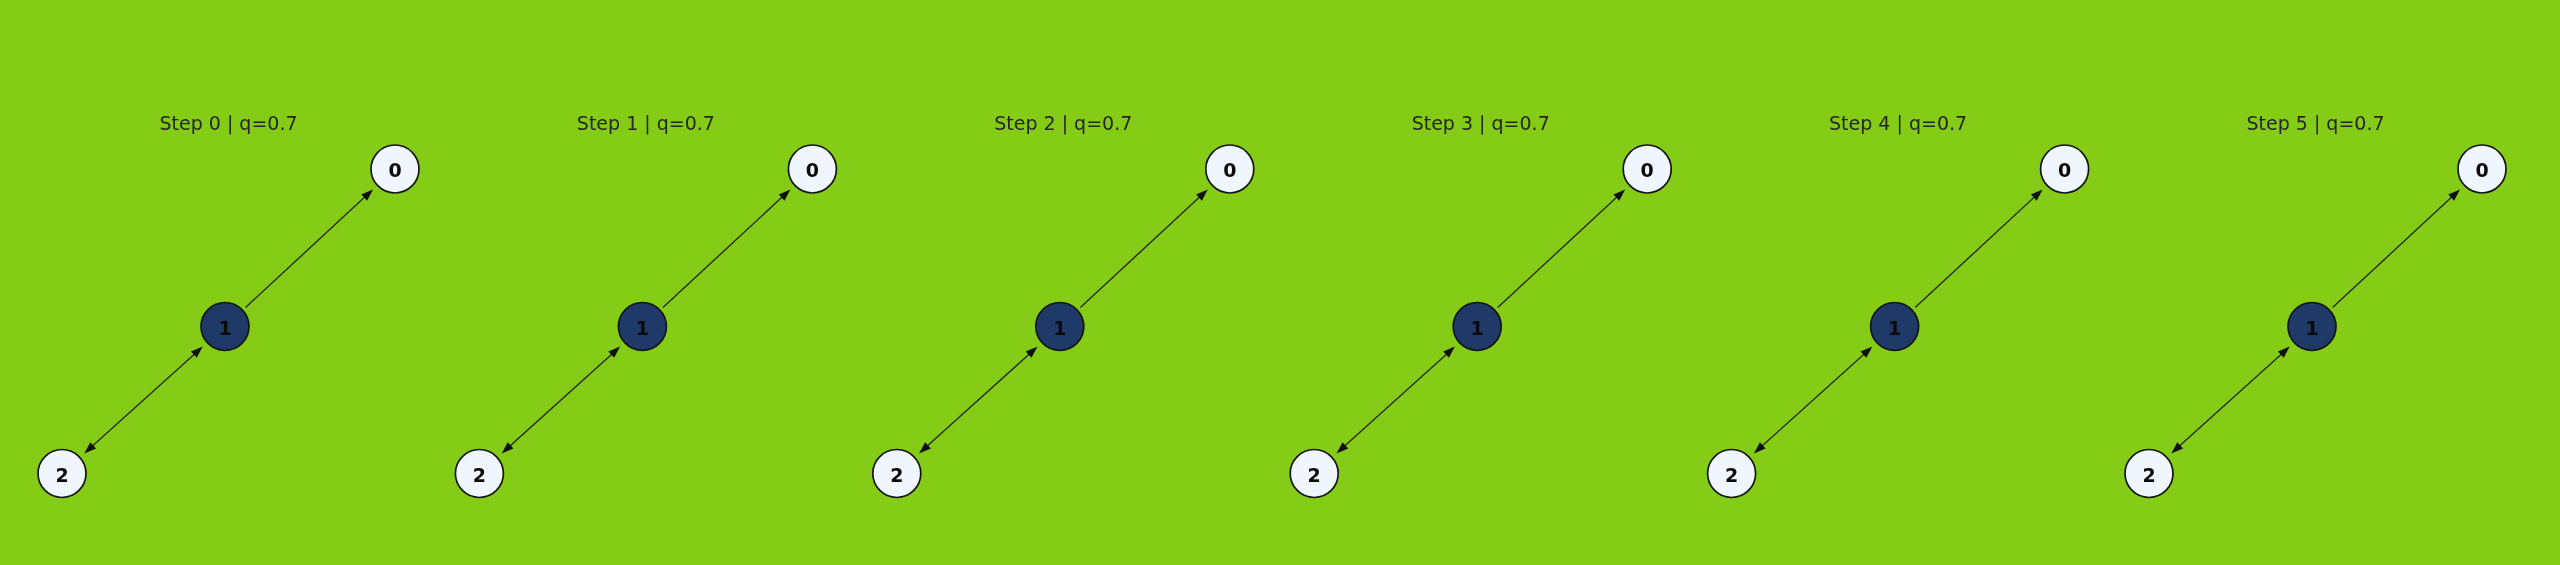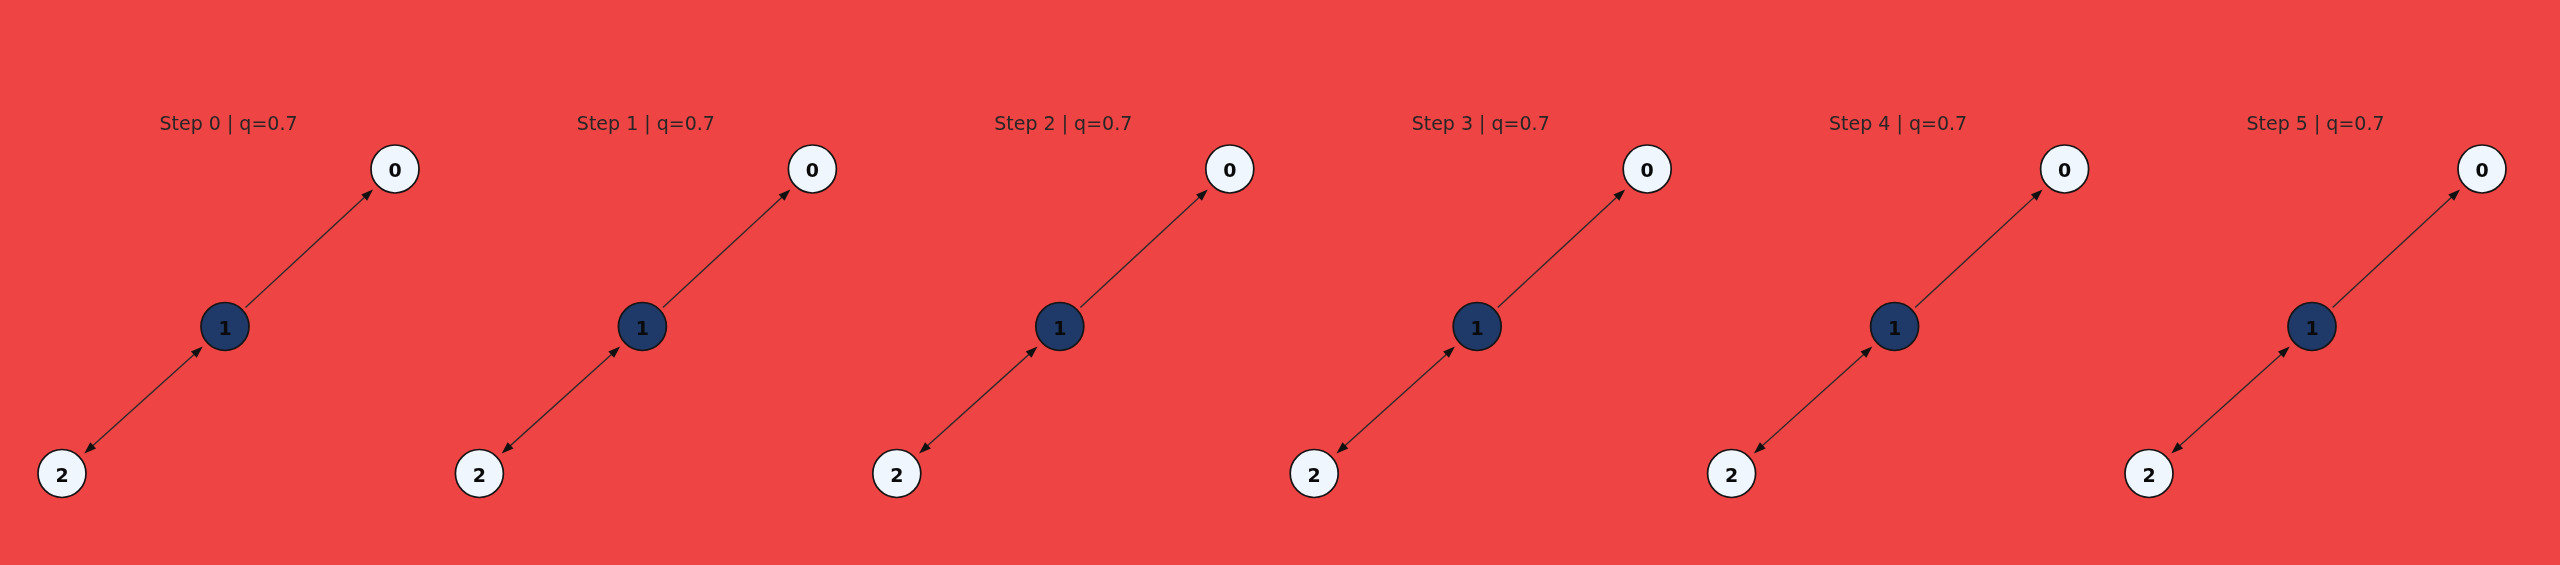--- a/index.html
+++ b/index.html
@@ -4,21 +4,21 @@
 <style>
   html, body {
     margin: 0;
     padding: 0;
     background: #ffffff;
   }
   .figure {
     position: relative;
     width: 2560px;
     height: 565px;
-    background: #ef4444;
+    background: #84cc16;
     overflow: hidden;
     font-family: "DejaVu Sans", sans-serif;
   }
   svg text {
     font-family: "DejaVu Sans", sans-serif;
   }
   .panel-title {
     font-size: 19px;
   }
   .node-label {

